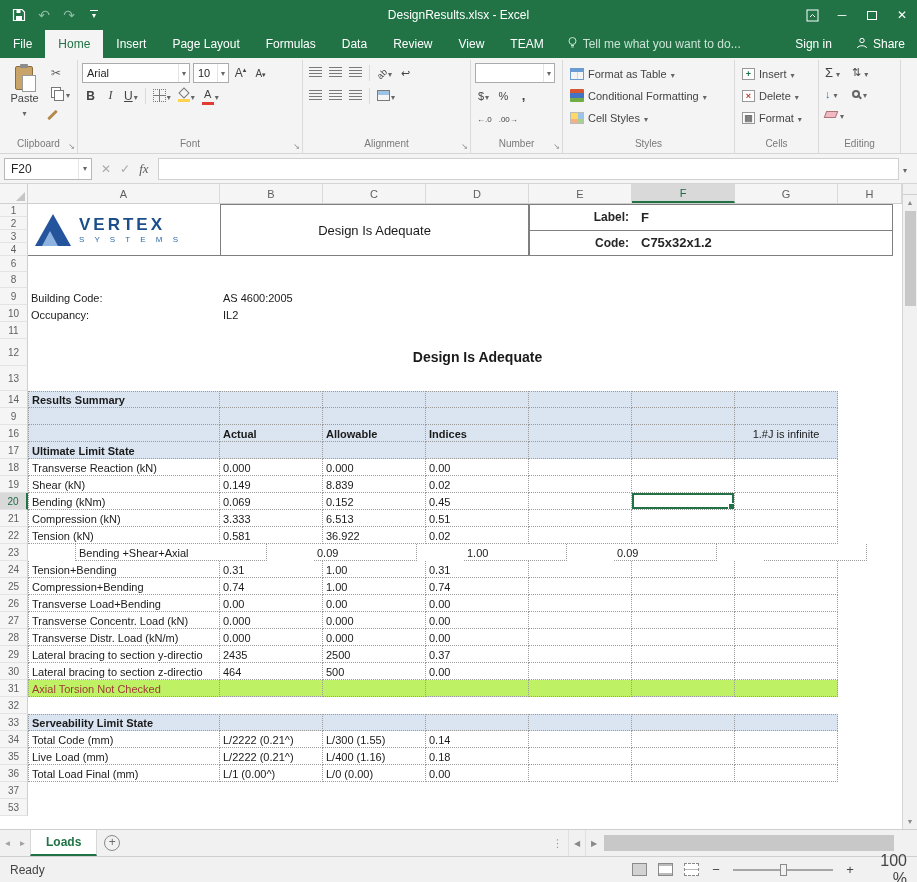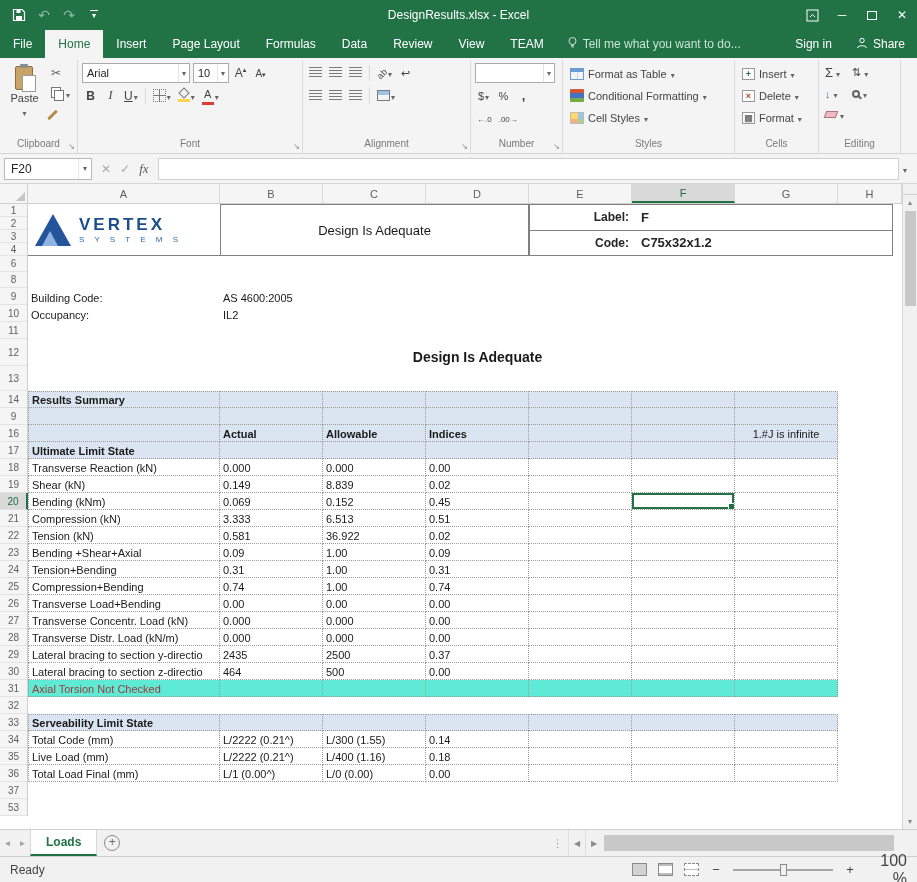--- a/index.html
+++ b/index.html
@@ -128,21 +128,21 @@
 .col-h.sel{background:#d9d9d9;color:#1e6b44;border-bottom:2px solid #217346}
 #grid{position:relative;width:902px;height:625px;overflow:hidden}
 .srow{display:flex}
 .row-h{width:28px;flex:none;background:#f5f5f5;border-right:1px solid #cfcfcf;border-bottom:1px solid #e3e3e3;font-size:10px;color:#5f5f5f;display:flex;align-items:center;justify-content:center}
 .row-h.sel{background:#d9d9d9;color:#1e6b44;border-right:2px solid #217346}
 .cell{flex:none;display:flex;align-items:flex-end;padding:1px 3px;font-size:11px;color:#1a1a1a;overflow:hidden;white-space:nowrap}
 .b{font-weight:bold}
 .big{font-size:14px;font-weight:bold}
 .ctr{justify-content:center}
 .band-blue .cell:not(.c-H){background:#dbe5f1}
-.band-pink .cell:not(.c-H){background:#5eead4;color:#9c3a38}
+.band-pink .cell:not(.c-H){background:#bef264;color:#9c3a38}
 .dot .cell:not(.c-H){border-right:1px dotted #9b9b9b;border-bottom:1px dotted #9b9b9b}
 .dot .cell.c-A{border-left:1px dotted #9b9b9b}
 .dtop .cell:not(.c-H){border-top:1px dotted #9b9b9b}
 .selcell{box-shadow:inset 0 0 0 2px #217346;position:relative}
 .selcell::after{content:'';position:absolute;right:0;bottom:0;width:5px;height:5px;background:#217346;border-top:1px solid #fff;border-left:1px solid #fff}
 
 
 .hdr-overlay{position:absolute;left:28px;top:0;width:865px;height:52px;border-bottom:1px solid #7f7f7f;background:#fff}
 .logo{position:absolute;left:2px;top:1px;width:188px;height:50px;display:flex;align-items:center;gap:8px;padding-left:5px}
 .tri-wrap{position:relative;width:36px;height:32px;flex:none}
@@ -724,21 +724,21 @@
             <div class="row-h">22</div>
             <div class="cell c-A" style="width: 192px;">Tension (kN)</div>
             <div class="cell c-B" style="width: 103px;">0.581</div>
             <div class="cell c-C" style="width: 103px;">36.922</div>
             <div class="cell c-D" style="width: 103px;">0.02</div>
             <div class="cell c-E" style="width: 103px;"></div>
             <div class="cell c-F" style="width: 103px;"></div>
             <div class="cell c-G" style="width: 103px;"></div>
             <div class="cell c-H" style="width: 64px;"></div>
           </div>
-          <div class="srow dot" style="height: 17px;">
+          <div class="srow dot" style="height: 17px; gap: 47px;">
             <div class="row-h">23</div>
             <div class="cell c-A" style="width: 192px;">Bending +Shear+Axial</div>
             <div class="cell c-B" style="width: 103px;">0.09</div>
             <div class="cell c-C" style="width: 103px;">1.00</div>
             <div class="cell c-D" style="width: 103px;">0.09</div>
             <div class="cell c-E" style="width: 103px;"></div>
             <div class="cell c-F" style="width: 103px;"></div>
             <div class="cell c-G" style="width: 103px;"></div>
             <div class="cell c-H" style="width: 64px;"></div>
           </div>

